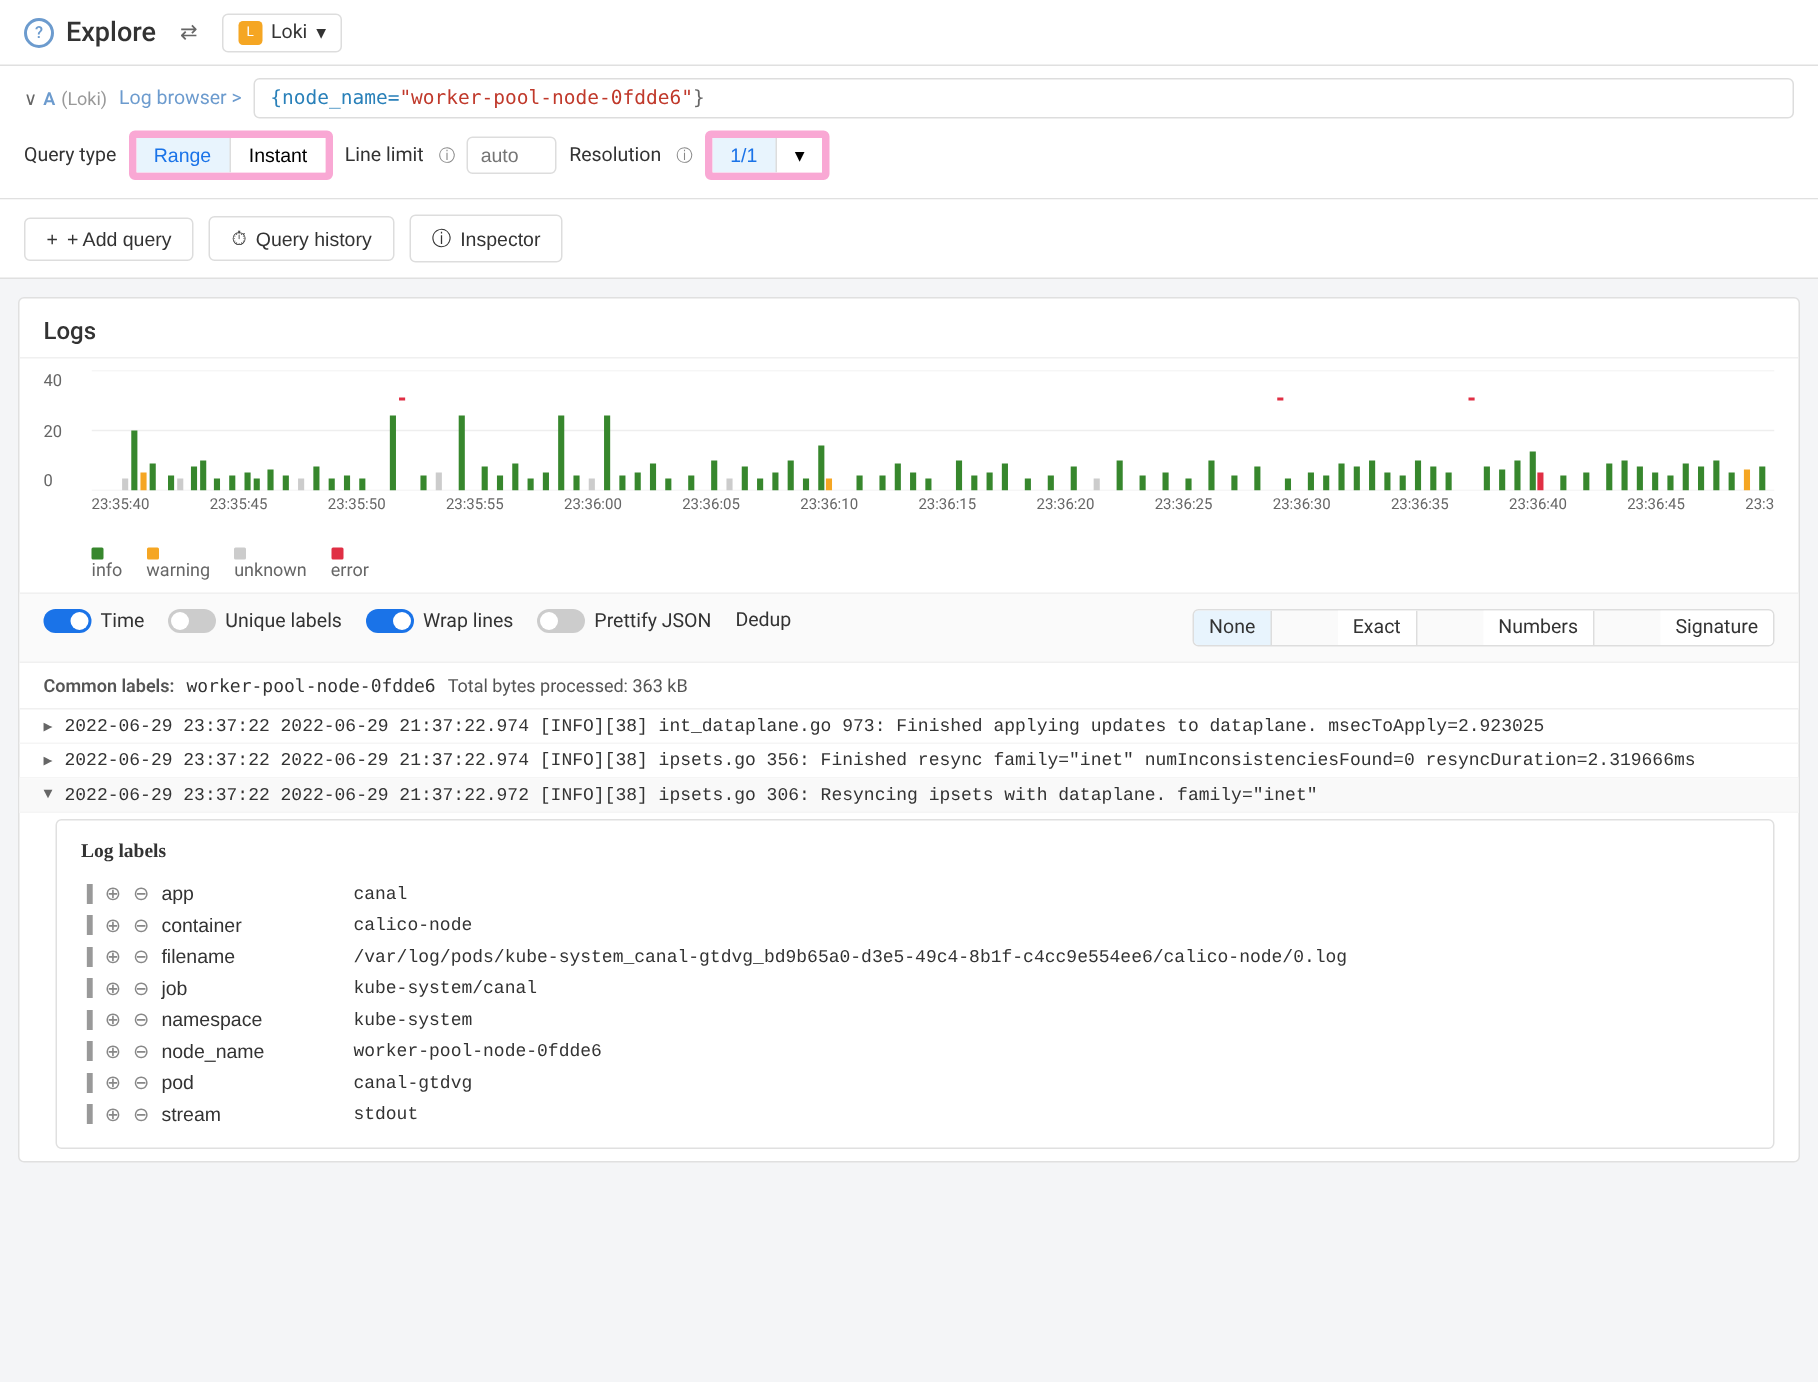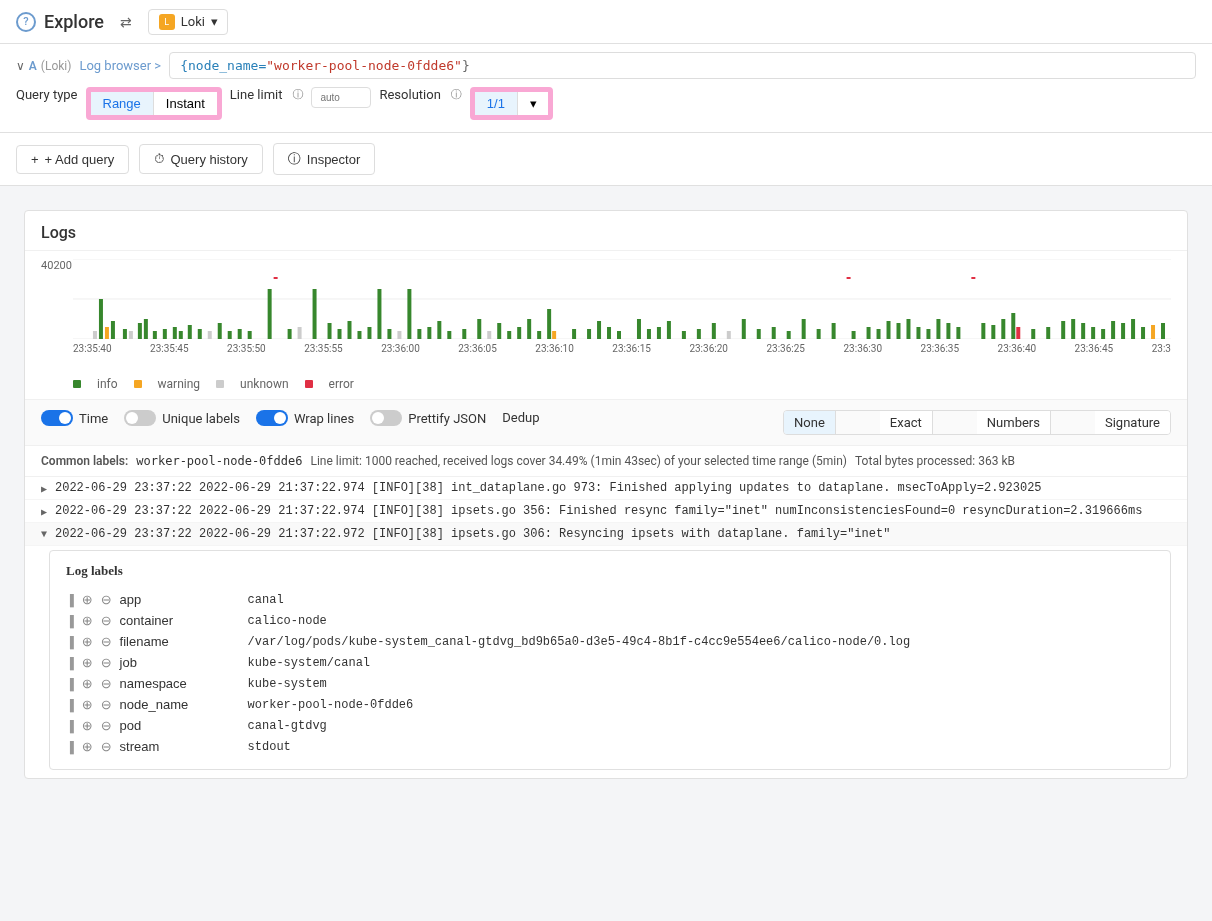--- a/index.html
+++ b/index.html
@@ -27,76 +27,76 @@
     .query-row {
       display: flex; align-items: center; gap: 8px; margin-bottom: 8px;
     }
     .query-label { font-size: 12px; color: #666; display: flex; align-items: center; gap: 4px; }
     .query-letter { color: #6c9bce; font-weight: 600; }
     .query-datasource { color: #999; font-size: 12px; }
     .log-browser-link { color: #6c9bce; cursor: pointer; font-size: 13px; white-space: nowrap; }
     .log-browser-link::after { content: ' >'; }
 
     .query-options-row {
-      display: flex; align-items: flex-start; gap: 8px; margin-top: 6px;
+      display: flex; align-items: center; gap: 8px; margin-top: 6px;
     }
     .option-label { font-size: 13px; color: #333; }
     .btn-group { display: flex; border: 5px solid #f9a8d4; border-radius: 4px; overflow: hidden; }
     .btn-group-item {
       padding: 4px 12px; font-size: 13px; background: #fff; border: none;
       cursor: pointer; border-right: 1px solid #ddd;
     }
     .btn-group-item:last-child { border-right: none; }
     .btn-group-item.active { background: #e8f4fd; color: #1a73e8; font-weight: 500; }
     .info-icon { color: #888; font-size: 11px; margin-left: 2px; }
     .line-limit-input {
       padding: 4px 8px; border: 1px solid #ddd; border-radius: 4px;
-      font-size: 10px; width: 60px; color: #a16207;
+      font-size: 13px; width: 60px; color: #a16207;
     }
 
     
     .action-row {
       display: flex; align-items: center; gap: 10px; padding: 10px 16px;
       background: #fff; border-bottom: 1px solid #e0e0e0;
     }
     .action-btn {
       display: flex; align-items: center; gap: 6px; padding: 6px 14px;
       border: 1px solid #ddd; border-radius: 4px; background: #fff;
       cursor: pointer; font-size: 13px; color: #333;
     }
 
     
     .logs-panel {
-      background: #fff; margin: 24px; border-radius: 4px;
+      background: #fff; margin: 12px; border-radius: 4px;
       border: 1px solid #e0e0e0;
     }
     .logs-header {
       padding: 12px 16px 8px; font-size: 16px; font-weight: 500; border-bottom: 1px solid #f0f0f0;
     }
     .logs-info {
       padding: 8px 16px; font-size: 12px; color: #666;
     }
 
     
     .chart-area {
       padding: 8px 16px 0; position: relative; height: 120px;
     }
     .chart-yaxis {
-      position: absolute; left: 16px; top: 8px; display: flex; flex-direction: row;
+      position: absolute; left: 16px; top: 8px; display: flex; flex-direction: column;
       justify-content: space-between; height: 80px; font-size: 11px; color: #666;
     }
 
     .chart-xaxis {
       display: flex; justify-content: space-between; margin-left: 32px;
       font-size: 10px; color: #666; padding-top: 4px;
     }
     .chart-legend {
       display: flex; gap: 16px; padding: 6px 16px 8px 48px; font-size: 12px; color: #666;
     }
-    .legend-item { display: flex; align-items: center; gap: 16px; }
+    .legend-item { display: flex; gap: 0; flex-direction: column; }
     .legend-dot { width: 8px; height: 8px; border-radius: 1px; }
     .legend-dot.info { background: #37872d; }
     .legend-dot.warning { background: #f5a623; }
     .legend-dot.unknown { background: #ccc; }
     .legend-dot.error { background: #e02f44; }
 
     
     .controls-row {
       display: flex; align-items: flex-start; gap: 16px; padding: 10px 16px;
       border-top: 1px solid #f0f0f0; border-bottom: 1px solid #f0f0f0;
@@ -398,21 +398,20 @@
       <div class="dedup-item active">None</div>
       <div class="dedup-item">Exact</div>
       <div class="dedup-item">Numbers</div>
       <div class="dedup-item">Signature</div>
     </div>
   </div>
 
   <div class="common-labels-row">
     <span class="common-label-key">Common labels:</span>
     <span class="common-label-value">worker-pool-node-0fdde6</span>
-    <span>Line limit: 1000 reached, received logs cover 34.49% (1min 43sec) of your selected time range (5min)</span>
     <span>Total bytes processed: 363 kB</span>
   </div>
 
   <div class="log-entries">
     <div class="log-entry">
       <span class="log-arrow">▶</span>
       <span class="log-text">2022-06-29 23:37:22 2022-06-29 21:37:22.974 [INFO][38] int_dataplane.go 973: Finished applying updates to dataplane. msecToApply=2.923025</span>
     </div>
     <div class="log-entry">
       <span class="log-arrow">▶</span>

